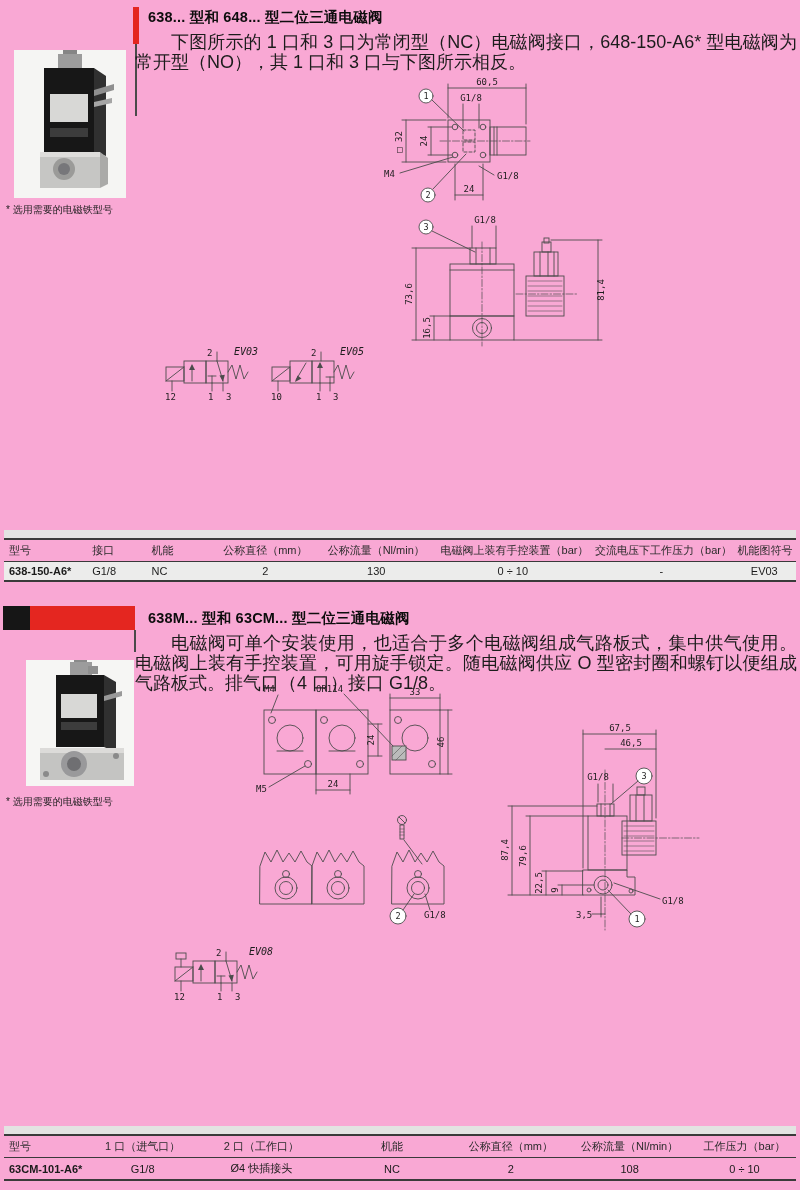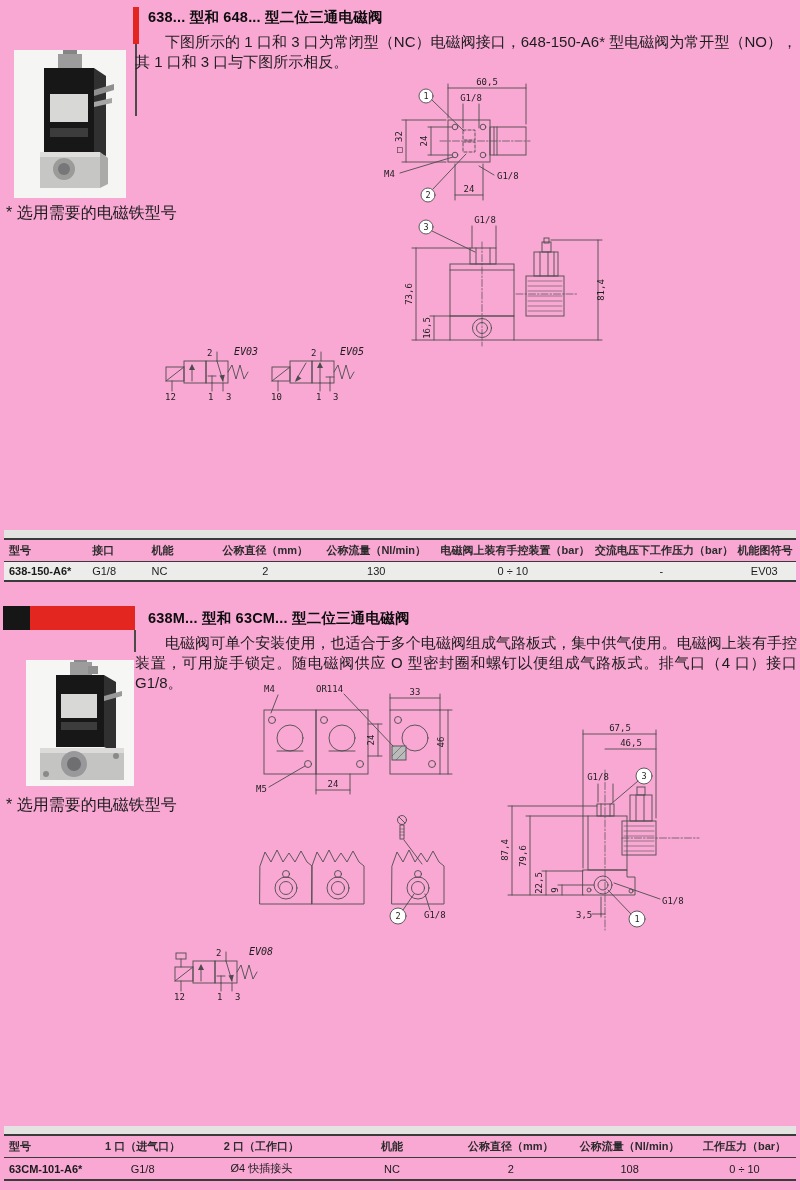--- a/index.html
+++ b/index.html
@@ -1,40 +1,40 @@
 <!DOCTYPE html>
 <html><head>
 <meta charset="utf-8">
 <style>
   html,body{margin:0;padding:0}
   body{font-family:"Liberation Sans","DejaVu Sans",sans-serif;background:#fff}
   .page{position:relative;width:800px;height:1190px;background:#f9a8d4;overflow:hidden;color:#222}
   .abs{position:absolute}
   .sec-title{font-size:14.5px;font-weight:bold;color:#0d0d0d;letter-spacing:.2px;margin:0}
-  .para{font-size:15px;line-height:20px;text-indent:2em;color:#1c1c1c;text-align:justify;margin:0}
-  .note{font-size:16px;color:#1c1c1c}
+  .para{font-size:18px;line-height:20px;text-indent:2em;color:#1c1c1c;text-align:justify;margin:0}
+  .note{font-size:10px;color:#1c1c1c}
   .vline{background:#4a4a4a}
   
   .ld line,.ld rect,.ld circle,.ld path,.ld polyline,.ld polygon{stroke:#4c4c4c;stroke-width:.9;fill:none;stroke-linecap:round}
   .ld .dash{stroke-dasharray:3 2}
   .ld .dot{stroke-dasharray:7 2 1.5 2;stroke-width:.7}
   .ld .thin{stroke-width:.55}
   .ld .arr{fill:#4c4c4c;stroke:none}
   .ld .hat{fill:#bbb;stroke:#4c4c4c}
   .ld text{font-family:"DejaVu Sans Mono","Liberation Mono",monospace;font-size:9px;fill:#1d1d1d;stroke:none}
   .ld text.it{font-style:italic;font-size:10px}
   .ld text.mid{text-anchor:middle}
   .ld text.co{text-anchor:middle;dominant-baseline:central;font-size:8.5px}
   .ld circle.cb{fill:#fff}
   
   .photo rect,.photo polygon,.photo circle,.photo line,.photo ellipse{stroke:none}
   
   .band{height:8px;background:#e3e3e2;border-bottom:2px solid #3a3a3a}
   table.spec{width:100%;border-collapse:collapse;table-layout:fixed;font-size:11px;color:#1b1b1b}
-  .spec th{font-weight:bold;text-align:center;padding:3px 5px;border-bottom:1.6px solid #3a3a3a;color:#2b2b2b;overflow:hidden;white-space:nowrap}
+  .spec th{font-weight:normal;text-align:center;padding:3px 5px;border-bottom:1.6px solid #3a3a3a;color:#2b2b2b;overflow:hidden;white-space:nowrap}
   .spec td{text-align:center;padding:3px 5px;border-bottom:3px solid #0f766e;overflow:hidden;white-space:nowrap}
   .spec .l{text-align:left}
   .spec tbody tr.odd{background:#ececeb}
   .spec td.model{font-weight:bold}
   .spec tbody tr:last-child td{border-bottom:2px solid #3a3a3a}
 </style>
 </head>
 <body>
 
 <div class="page">

